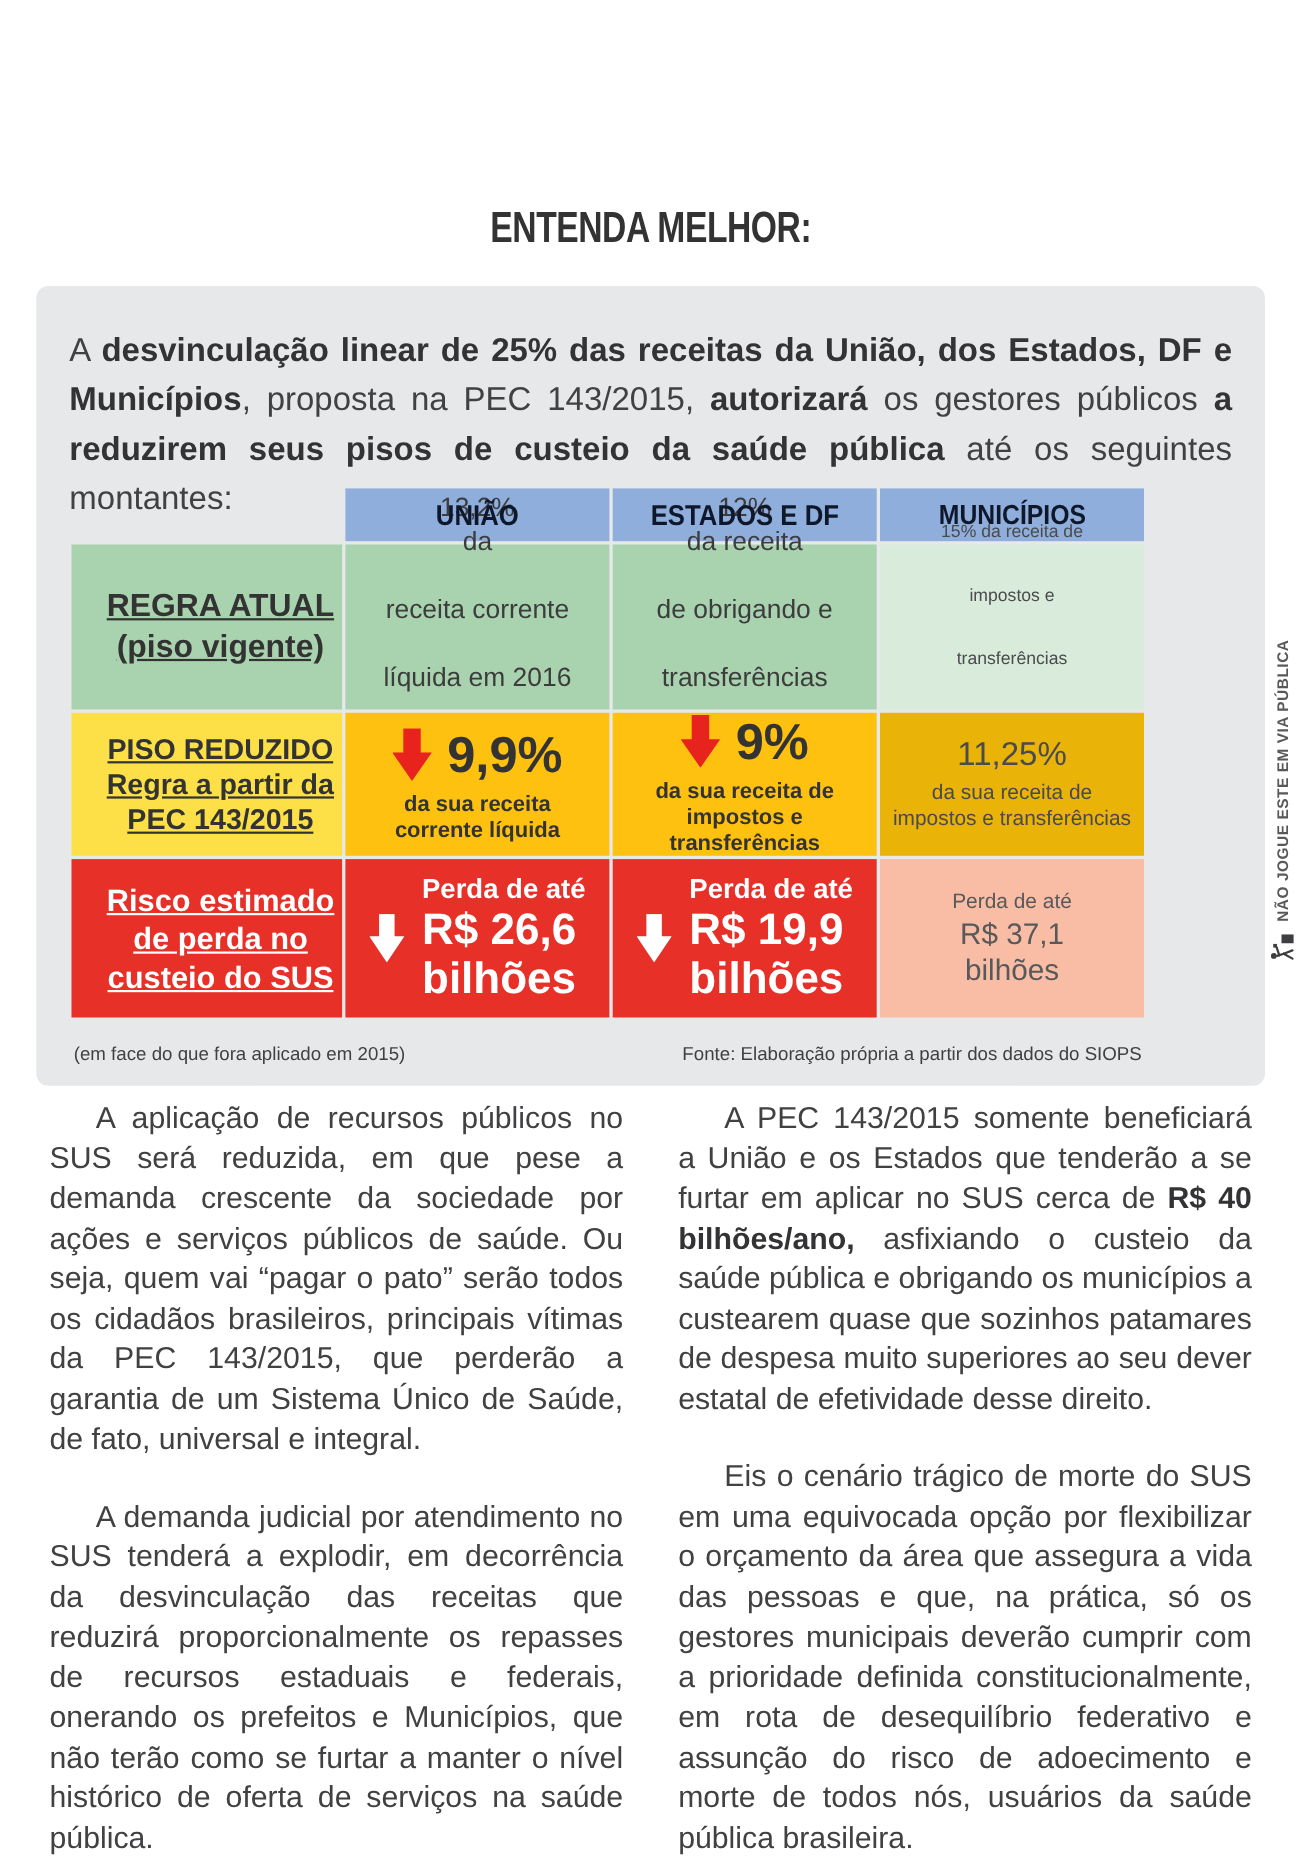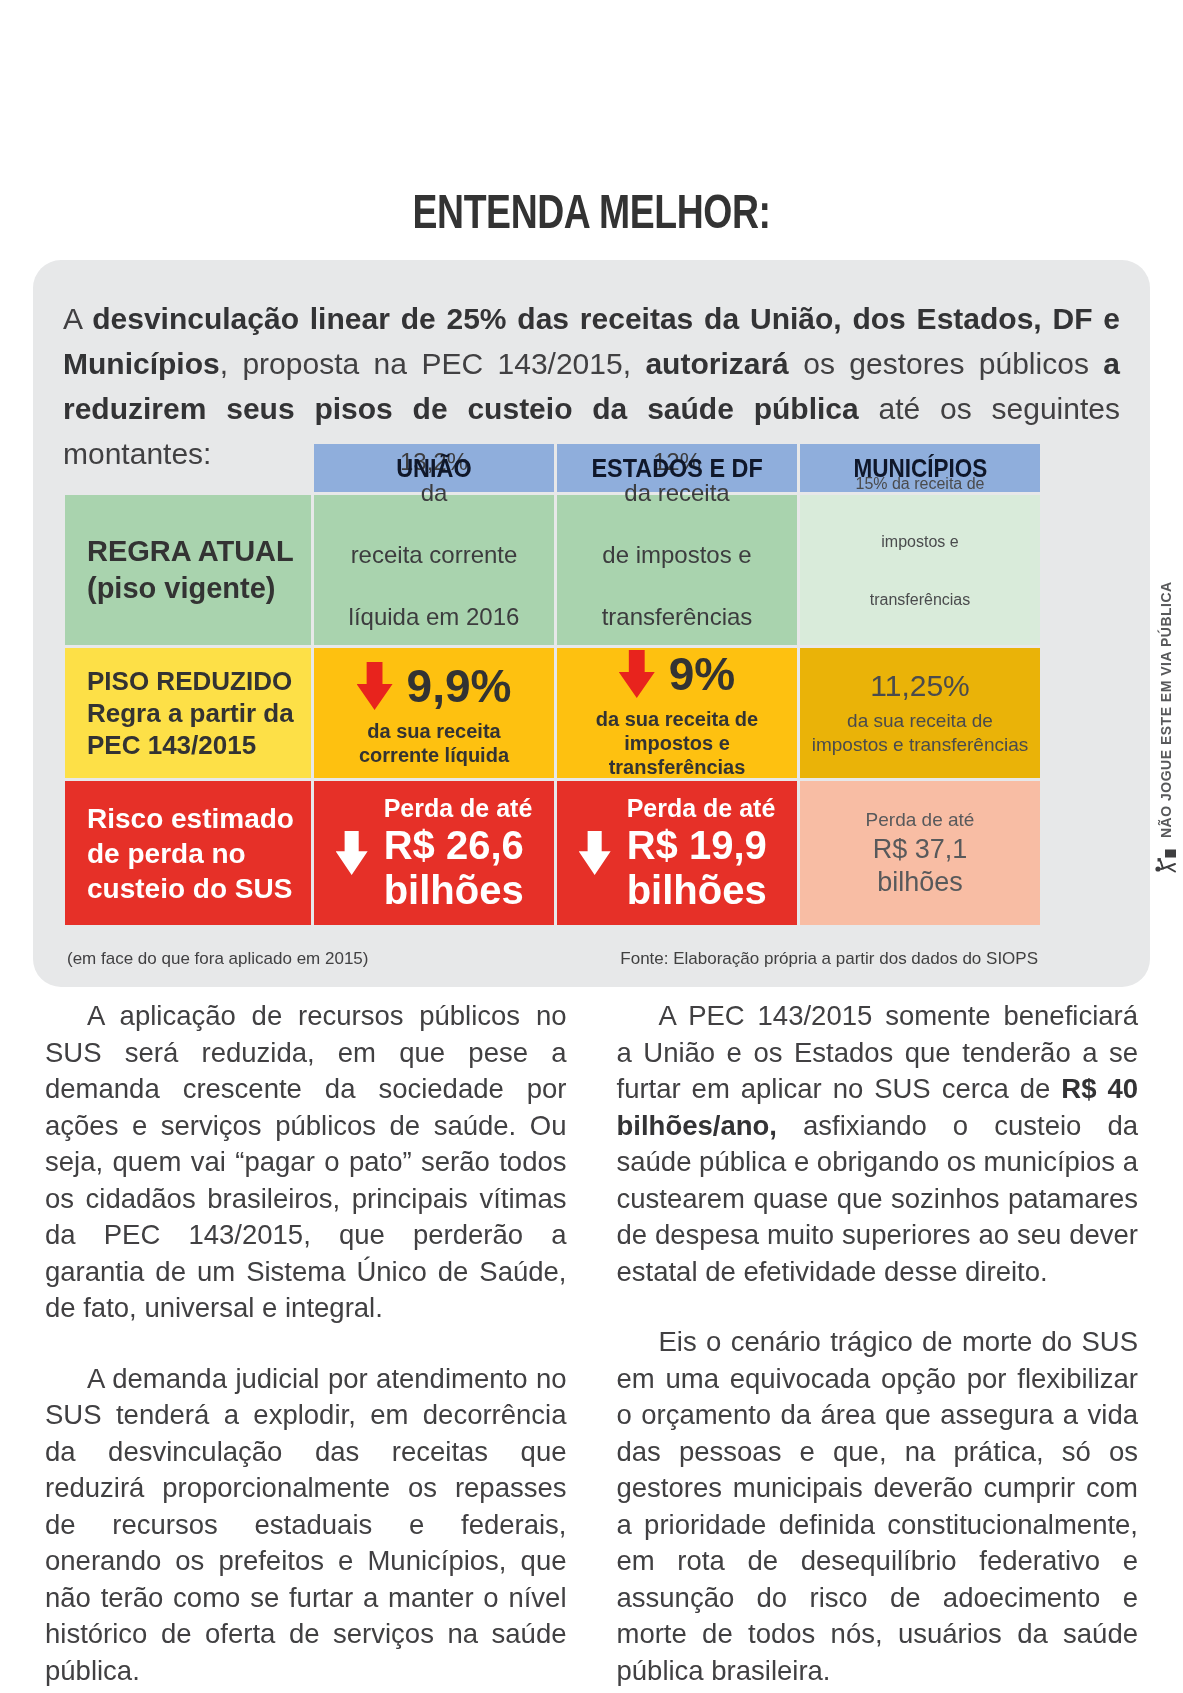--- a/index.html
+++ b/index.html
@@ -13,28 +13,28 @@
   
   .headline {
     position:absolute; top:20px; left:0; width:100%;
     text-align:center; color:#ED1F24; font-weight:bold;
     font-size:54px; line-height:64px; letter-spacing:-1px;
   }
   .headline .squeeze { display:inline-block; transform:scaleX(.8) scaleY(1.12); transform-origin:center; white-space:nowrap; }
   .subtitle {
     position:absolute; top:186px; left:0; width:100%;
     text-align:center; color:#333333; font-weight:bold;
-    font-size:44px; letter-spacing:-.5px;
+    font-size:36px; letter-spacing:-.5px;
   }
   .subtitle .squeeze { display:inline-block; transform:scaleX(.85) scaleY(1.1); transform-origin:center; white-space:nowrap; }
 
   
   .graybox {
     position:absolute; left:33px; top:260px; width:1117px; height:727px;
-    background:#E7E8E9; border-radius:28px;
+    background:#E7E8E9; border-radius:11px;
   }
   .intro {
     position:absolute; left:30px; right:30px; top:36px;
     font-size:30px; line-height:45px; text-align:justify; color:#414042;
   }
   .intro .b, .para .b { font-weight:bold; color:#333335; }
 
   
   .ptable {
     position:absolute; left:32px; top:184px;
@@ -43,22 +43,22 @@
     grid-template-rows:48px 150px 130px 144px;
     gap:3px;
   }
   .tcell { display:flex; flex-direction:column; align-items:center; justify-content:center; text-align:center; }
   .th { background:#8FAEDC; color:#0f172a; font-weight:bold; font-size:26px; }
   .th .squeeze { display:inline-block; transform:scaleX(.9); white-space:nowrap; }
   .th.small { font-size:25px; }
   .corner { background:transparent; }
 
   .rowlabel {
-    align-items:flex-start; text-align:left; padding-left:22px;
-    font-weight:bold; white-space:pre-line;
+    align-items:flex-start; text-align:center; padding-left:32px;
+    font-weight:bold; white-space:pre-line;text-decoration:underline;
   }
   .lab1 { background:#A9D3AE; color:#333333; font-size:29px; line-height:37px; }
   .lab2 { background:#fde047; color:#333333; font-size:26px; line-height:32px; }
   .lab3 { background:#E63028; color:#ffffff; font-size:28px; line-height:35px; }
 
   .g  { background:#A9D3AE; color:#3C3C3E; font-size:24px; line-height:31px; }
   .gl { background:#D9EBDA; color:#4A4B4D; font-size:16px; line-height:29px; }
   .y  { background:#FEC110; color:#333333; }
   .yl { background:#eab308; color:#4A4B4D; }
   .r  { background:#E63028; color:#ffffff; }
@@ -137,21 +137,21 @@
           <span>receita corrente</span>
           <br>
           <span>líquida em 2016</span>
           <br>
           <span>EC 86/2015</span>
         </div>
       <div class="tcell g">
           <span class="b">12%</span>
           <span> da receita</span>
           <br>
-          <span>de impostos e</span>
+          <span>de obrigando e</span>
           <br>
           <span>transferências</span>
           <br>
           <span>EC 29/2000</span>
         </div>
       <div class="tcell gl">
           <span>15% da receita de</span>
           <br>
           <span>impostos e</span>
           <br>

